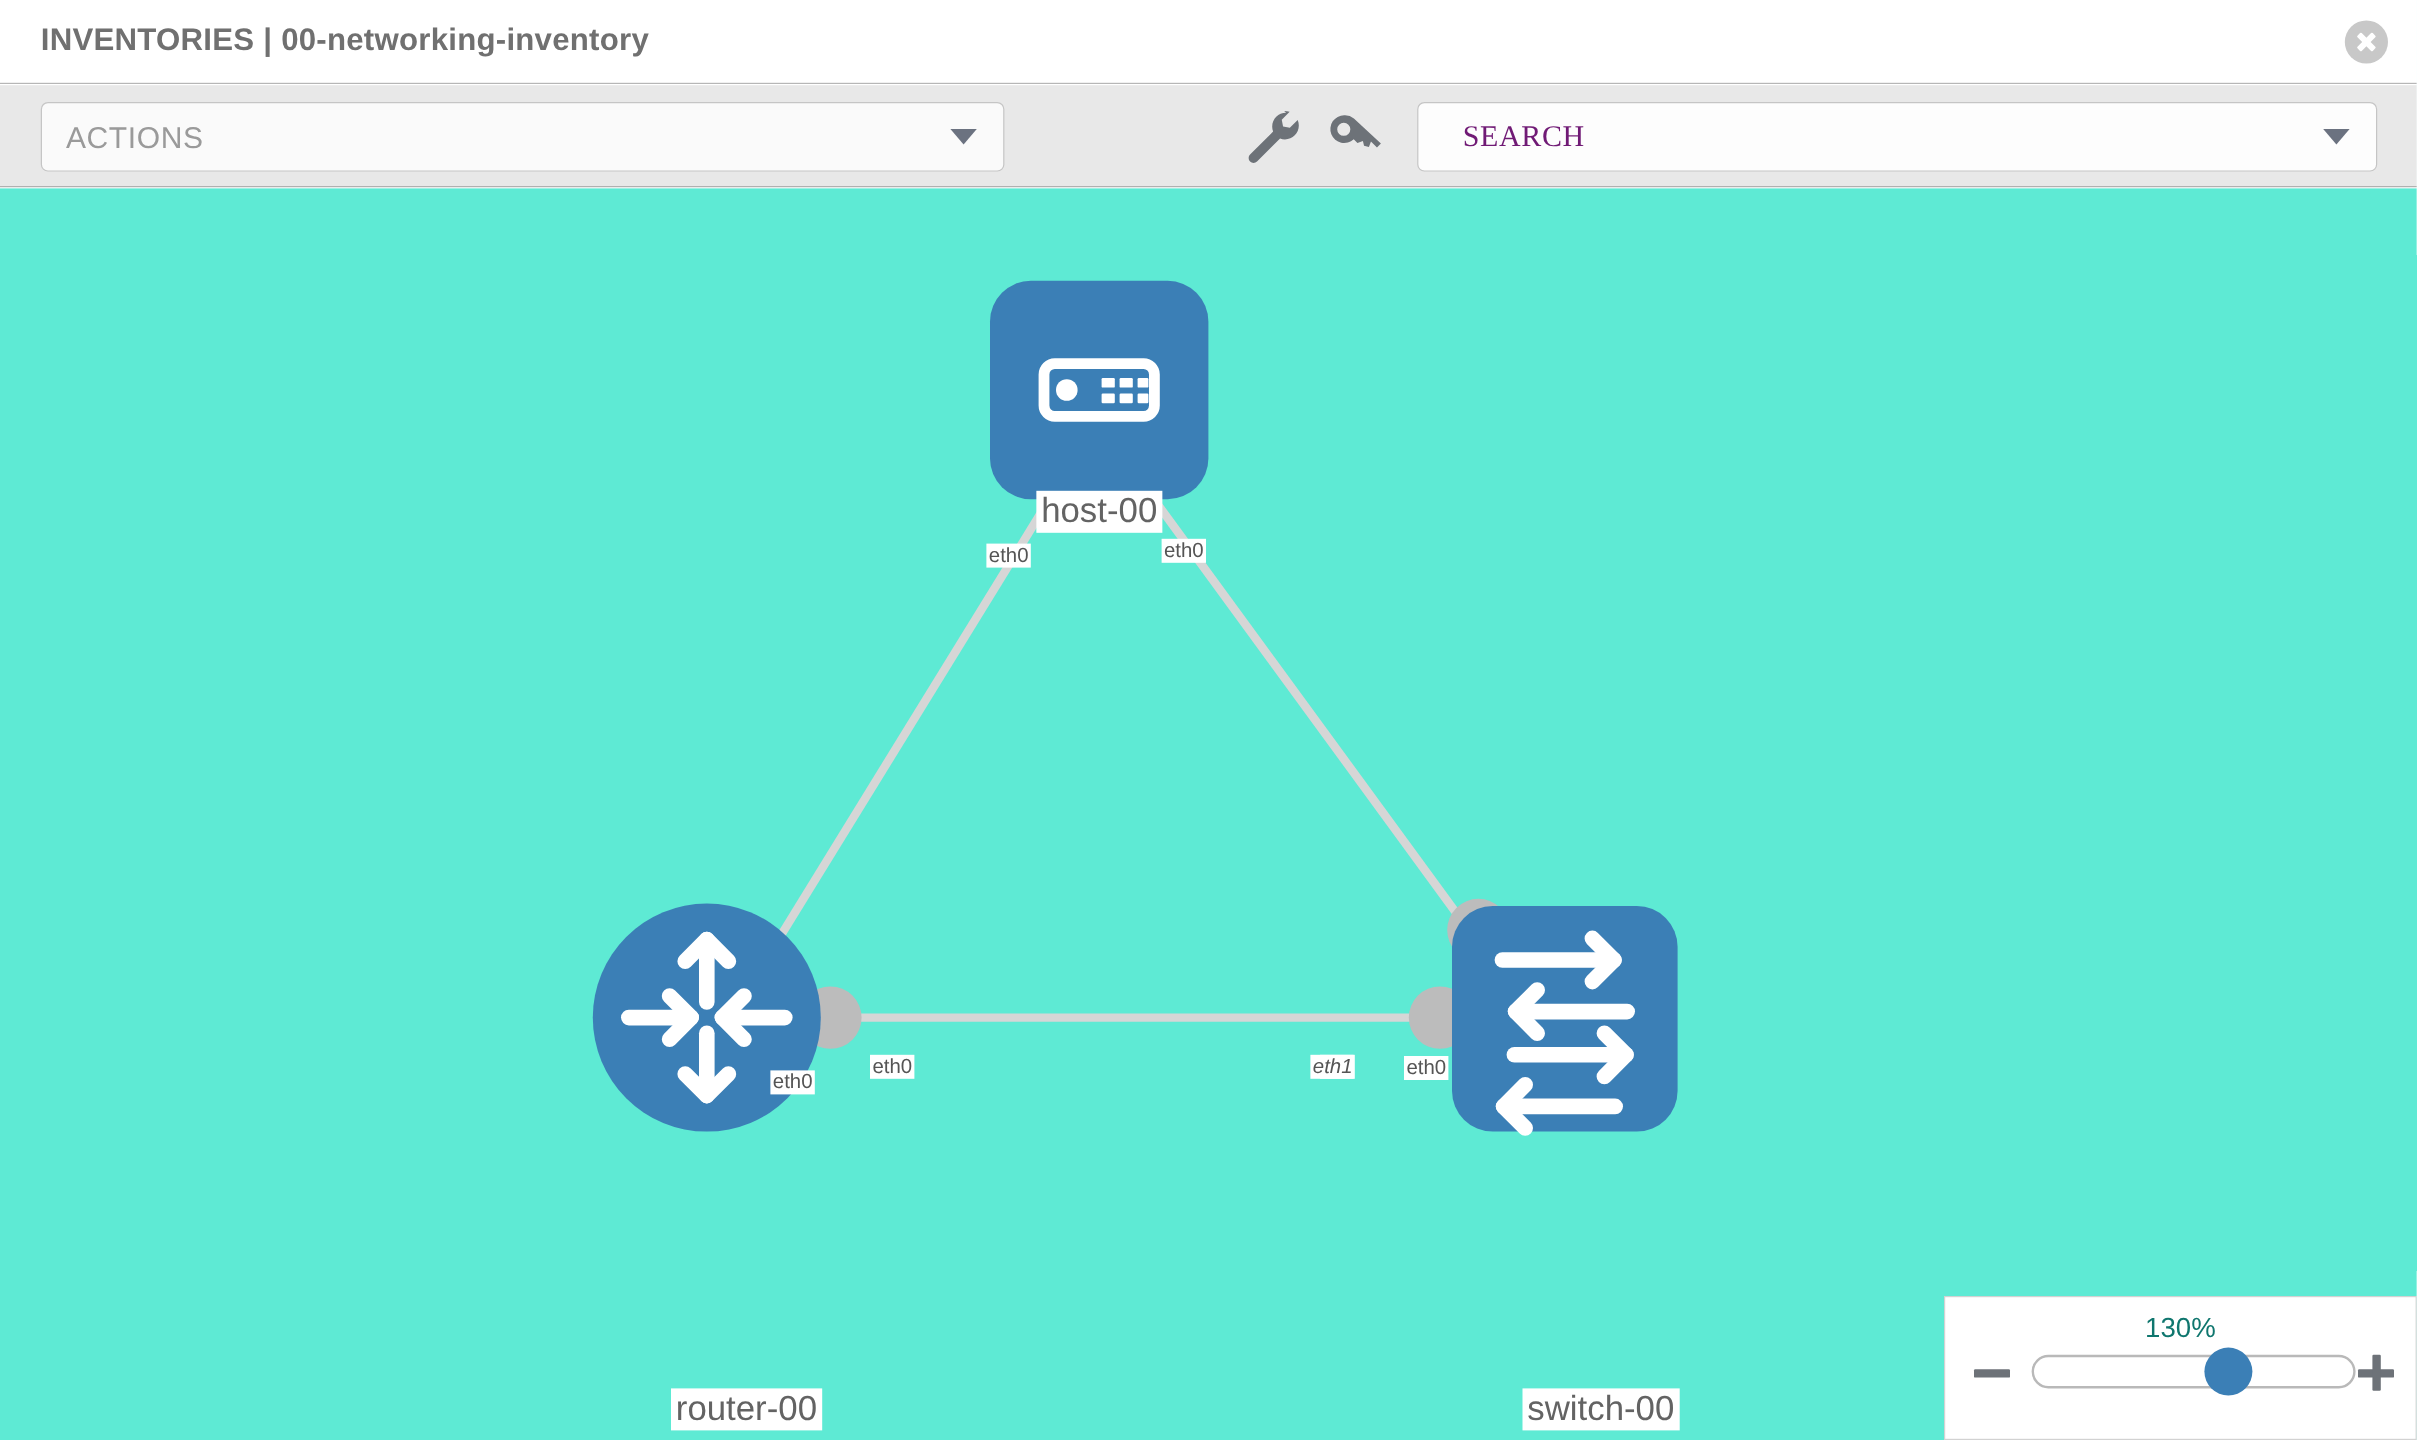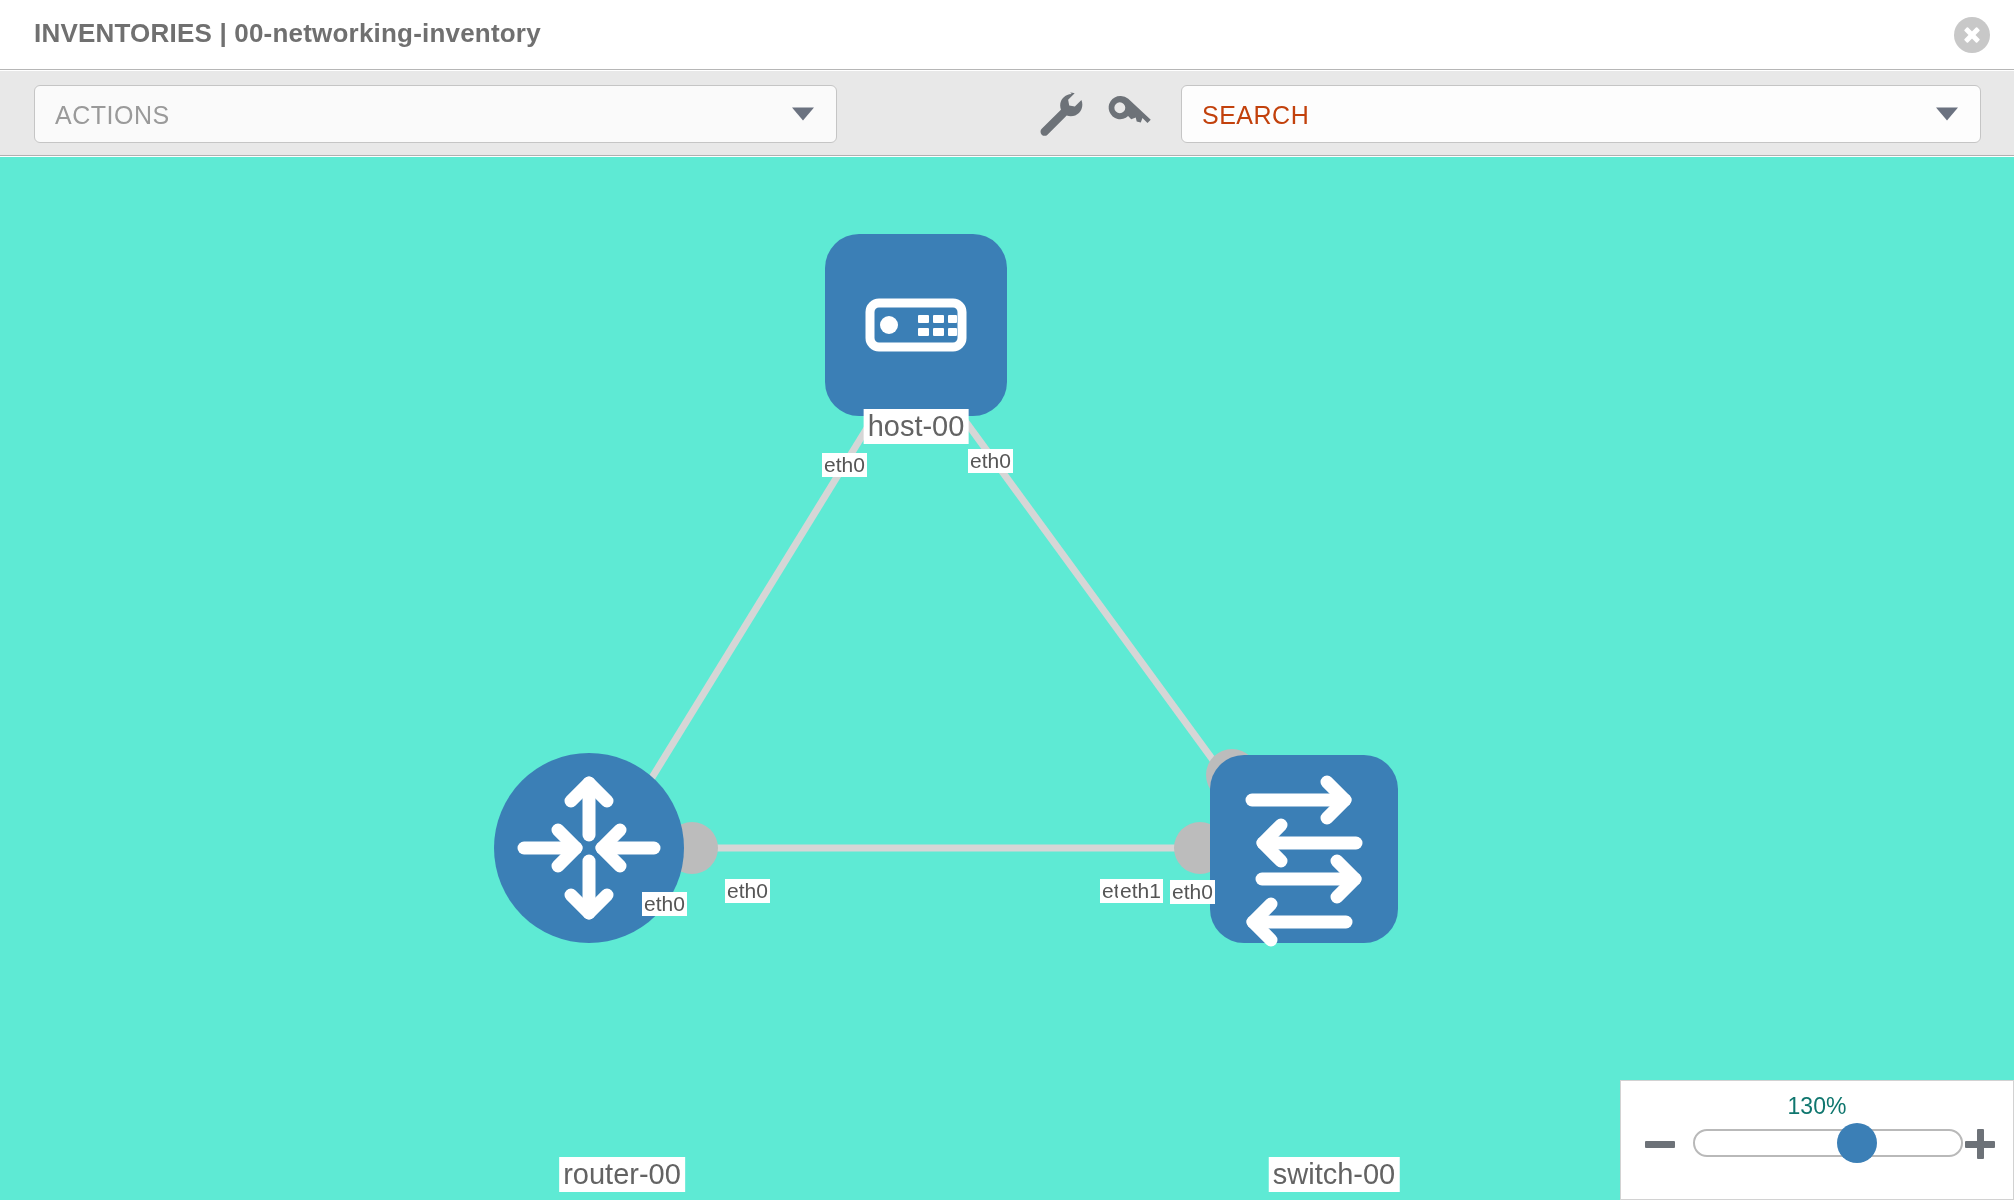--- a/index.html
+++ b/index.html
@@ -120,25 +120,26 @@
     left: 1181px;
     top: 14px;
     width: 800px;
     height: 58px;
     background: #fdfdfd;
     border: 1px solid #c5c5c5;
     border-radius: 6px;
   }
   .search-field .label {
     position: absolute;
-    left: 20px;
+    left: 37px;
     top: 15px;
     font-size: 25px;
-    color: #c2410c;
+    color: #701a75;
     letter-spacing: 0.5px;
+    font-family: Liberation Serif, serif;
   }
 
   
   .canvas {
     position: absolute;
     left: 0; top: 157px;
     width: 2014px;
     height: 1043px;
     background: #5eead4;
     overflow: hidden;
@@ -156,21 +157,21 @@
     position: absolute;
     font-size: 29px;
     color: #636363;
     background: #ffffff;
     padding: 1px 4px;
     white-space: nowrap;
     transform: translateX(-50%);
   }
   .edge-label {
     position: absolute;
-    font-size: 21px;
+    font-size: 17px;
     color: #555555;
     background: #ffffff;
     padding: 0 2px;
     white-space: nowrap;
   }
 
   
   .zoom-panel {
     position: absolute;
     left: 1620px;
@@ -350,21 +351,21 @@
     <div class="edge-label" style="left:968px; top:292px;">eth0</div>
 
     <div class="edge-label" style="left:642px; top:735px;">eth0</div>
 
     <div class="edge-label" style="left:1170px; top:723px;">eth0</div>
 
     <div class="edge-label" style="left:725px; top:722px;">eth0</div>
 
     <div class="edge-label" style="left:1100px; top:722px;">eth</div>
 
-    <div class="edge-label" style="left:1118px; top:722px;">eth1</div>
+    <div class="edge-label" style="left:1092px; top:722px;font-style:italic;">eth1</div>
   </div>
 
   <div class="zoom-panel">
     <div class="zoom-value">130%</div>
     <div class="zoom-minus"></div>
     <div class="zoom-track">
       <div class="zoom-handle" style="left: 61%;"></div>
     </div>
     <div class="zoom-plus"></div>
   </div>

